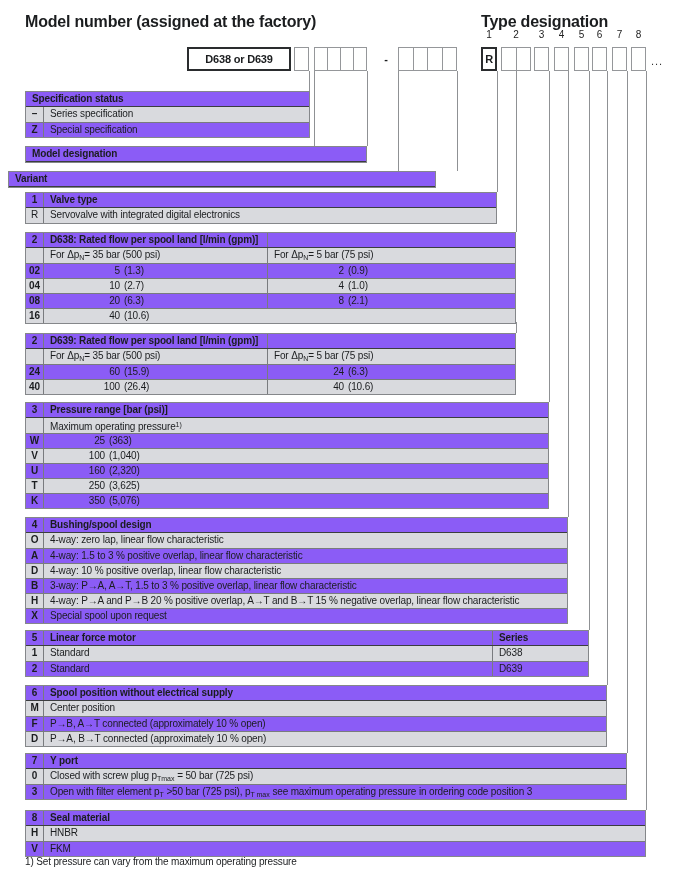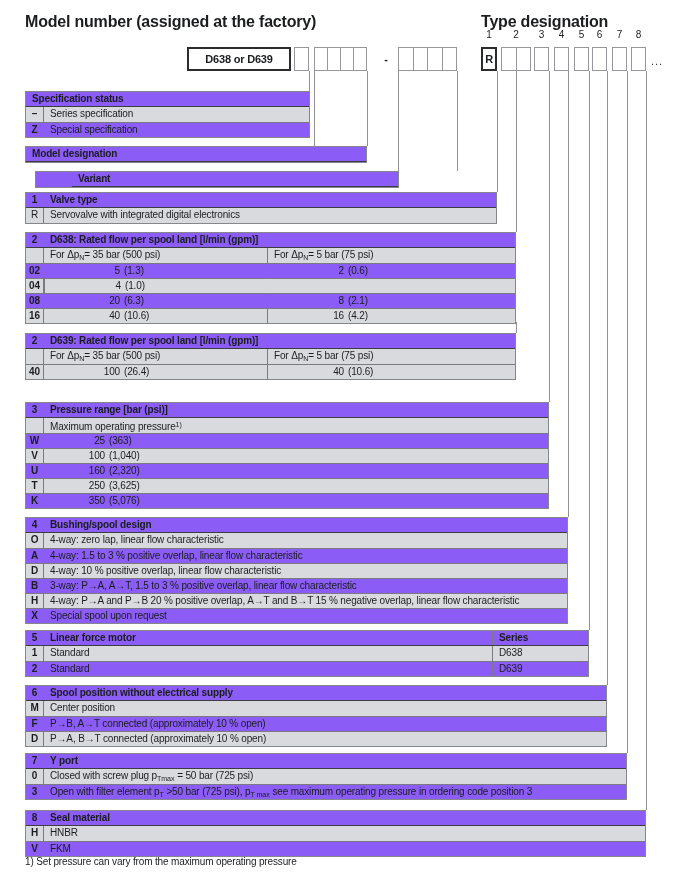--- a/index.html
+++ b/index.html
@@ -114,21 +114,21 @@
         <div class="trow">
           <div class="code">Z</div>
           <div class="cell">Special specification</div>
         </div>
       </div>
       <div class="tbl" style="left: 25px; top: 146px; width: 342px;">
         <div class="trow title">
           <div class="cell">Model designation</div>
         </div>
       </div>
-      <div class="tbl" style="left: 35px; top: 171px; width: 364px; padding-left: 36px;">
+      <div class="tbl" style="left: 8px; top: 171px; width: 428px;">
         <div class="trow title">
           <div class="cell">Variant</div>
         </div>
       </div>
       <div class="tbl" style="left: 25px; top: 192px; width: 472px;">
         <div class="trow title">
           <div class="code">1</div>
           <div class="cell">Valve type</div>
         </div>
         <div class="trow shaded">
@@ -143,48 +143,53 @@
           <div class="cell cdiv"></div>
         </div>
         <div class="trow shaded">
           <div class="code"></div>
           <div class="cell cfix" style="width: 223px;"><span>For Δp</span><sub>N</sub><span>= 35 bar (500 psi)</span></div>
           <div class="cell cdiv"><span>For Δp</span><sub>N</sub><span>= 5 bar (75 psi)</span></div>
         </div>
         <div class="trow">
           <div class="code">02</div>
           <div class="cell cfix" style="width: 223px;"><span class="numv" style="width: 70px;">5</span><span class="parenv">(1.3)</span></div>
-          <div class="cell cdiv"><span class="numv" style="width: 70px;">2</span><span class="parenv">(0.6)</span></div>
+          <div class="cell cdiv"><span class="numv" style="width: 70px;">2</span><span class="parenv">(0.9)</span></div>
         </div>
         <div class="trow shaded">
           <div class="code">04</div>
+          <div class="cell cfix" style="width: 223px;"><span class="numv" style="width: 70px;">10</span><span class="parenv">(2.7)</span></div>
           <div class="cell cdiv"><span class="numv" style="width: 70px;">4</span><span class="parenv">(1.0)</span></div>
         </div>
         <div class="trow">
           <div class="code">08</div>
           <div class="cell cfix" style="width: 223px;"><span class="numv" style="width: 70px;">20</span><span class="parenv">(6.3)</span></div>
           <div class="cell cdiv"><span class="numv" style="width: 70px;">8</span><span class="parenv">(2.1)</span></div>
         </div>
         <div class="trow shaded">
           <div class="code">16</div>
           <div class="cell cfix" style="width: 223px;"><span class="numv" style="width: 70px;">40</span><span class="parenv">(10.6)</span></div>
-          <div class="cell cdiv"><span class="numv" style="width: 70px;">16</span><span class="parenv">(4.2)</span></div>
         </div>
       </div>
       <div class="tbl" style="left: 25px; top: 333px; width: 491px;">
         <div class="trow title">
           <div class="code">2</div>
           <div class="cell cfix" style="width: 223px;">D639: Rated flow per spool land [l/min (gpm)]</div>
           <div class="cell cdiv"></div>
         </div>
         <div class="trow shaded">
           <div class="code"></div>
           <div class="cell cfix" style="width: 223px;"><span>For Δp</span><sub>N</sub><span>= 35 bar (500 psi)</span></div>
           <div class="cell cdiv"><span>For Δp</span><sub>N</sub><span>= 5 bar (75 psi)</span></div>
         </div>
+        <div class="trow">
+          <div class="code">24</div>
+          <div class="cell cfix" style="width: 223px;"><span class="numv" style="width: 70px;">60</span><span class="parenv">(15.9)</span></div>
+          <div class="cell cdiv"><span class="numv" style="width: 70px;">24</span><span class="parenv">(6.3)</span></div>
+        </div>
         <div class="trow shaded">
           <div class="code">40</div>
           <div class="cell cfix" style="width: 223px;"><span class="numv" style="width: 70px;">100</span><span class="parenv">(26.4)</span></div>
           <div class="cell cdiv"><span class="numv" style="width: 70px;">40</span><span class="parenv">(10.6)</span></div>
         </div>
       </div>
       <div class="tbl" style="left: 25px; top: 402px; width: 524px;">
         <div class="trow title">
           <div class="code">3</div>
           <div class="cell">Pressure range [bar (psi)]</div>

